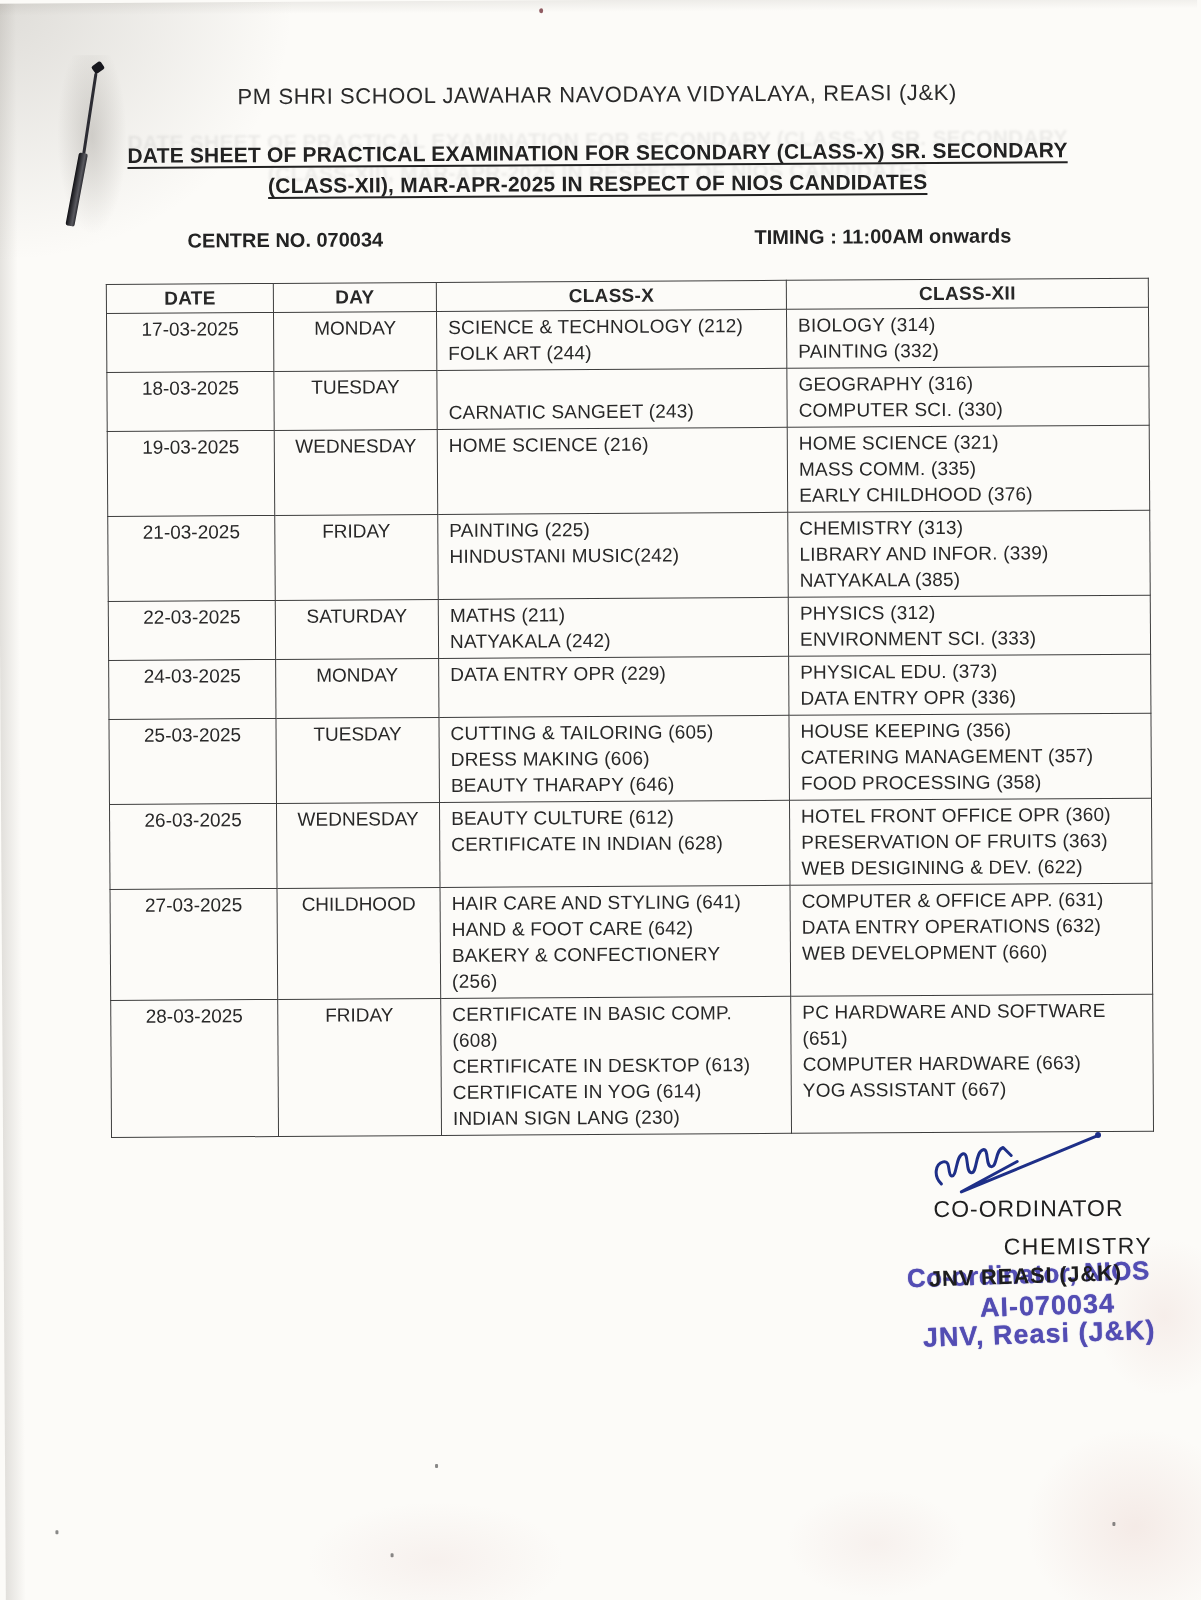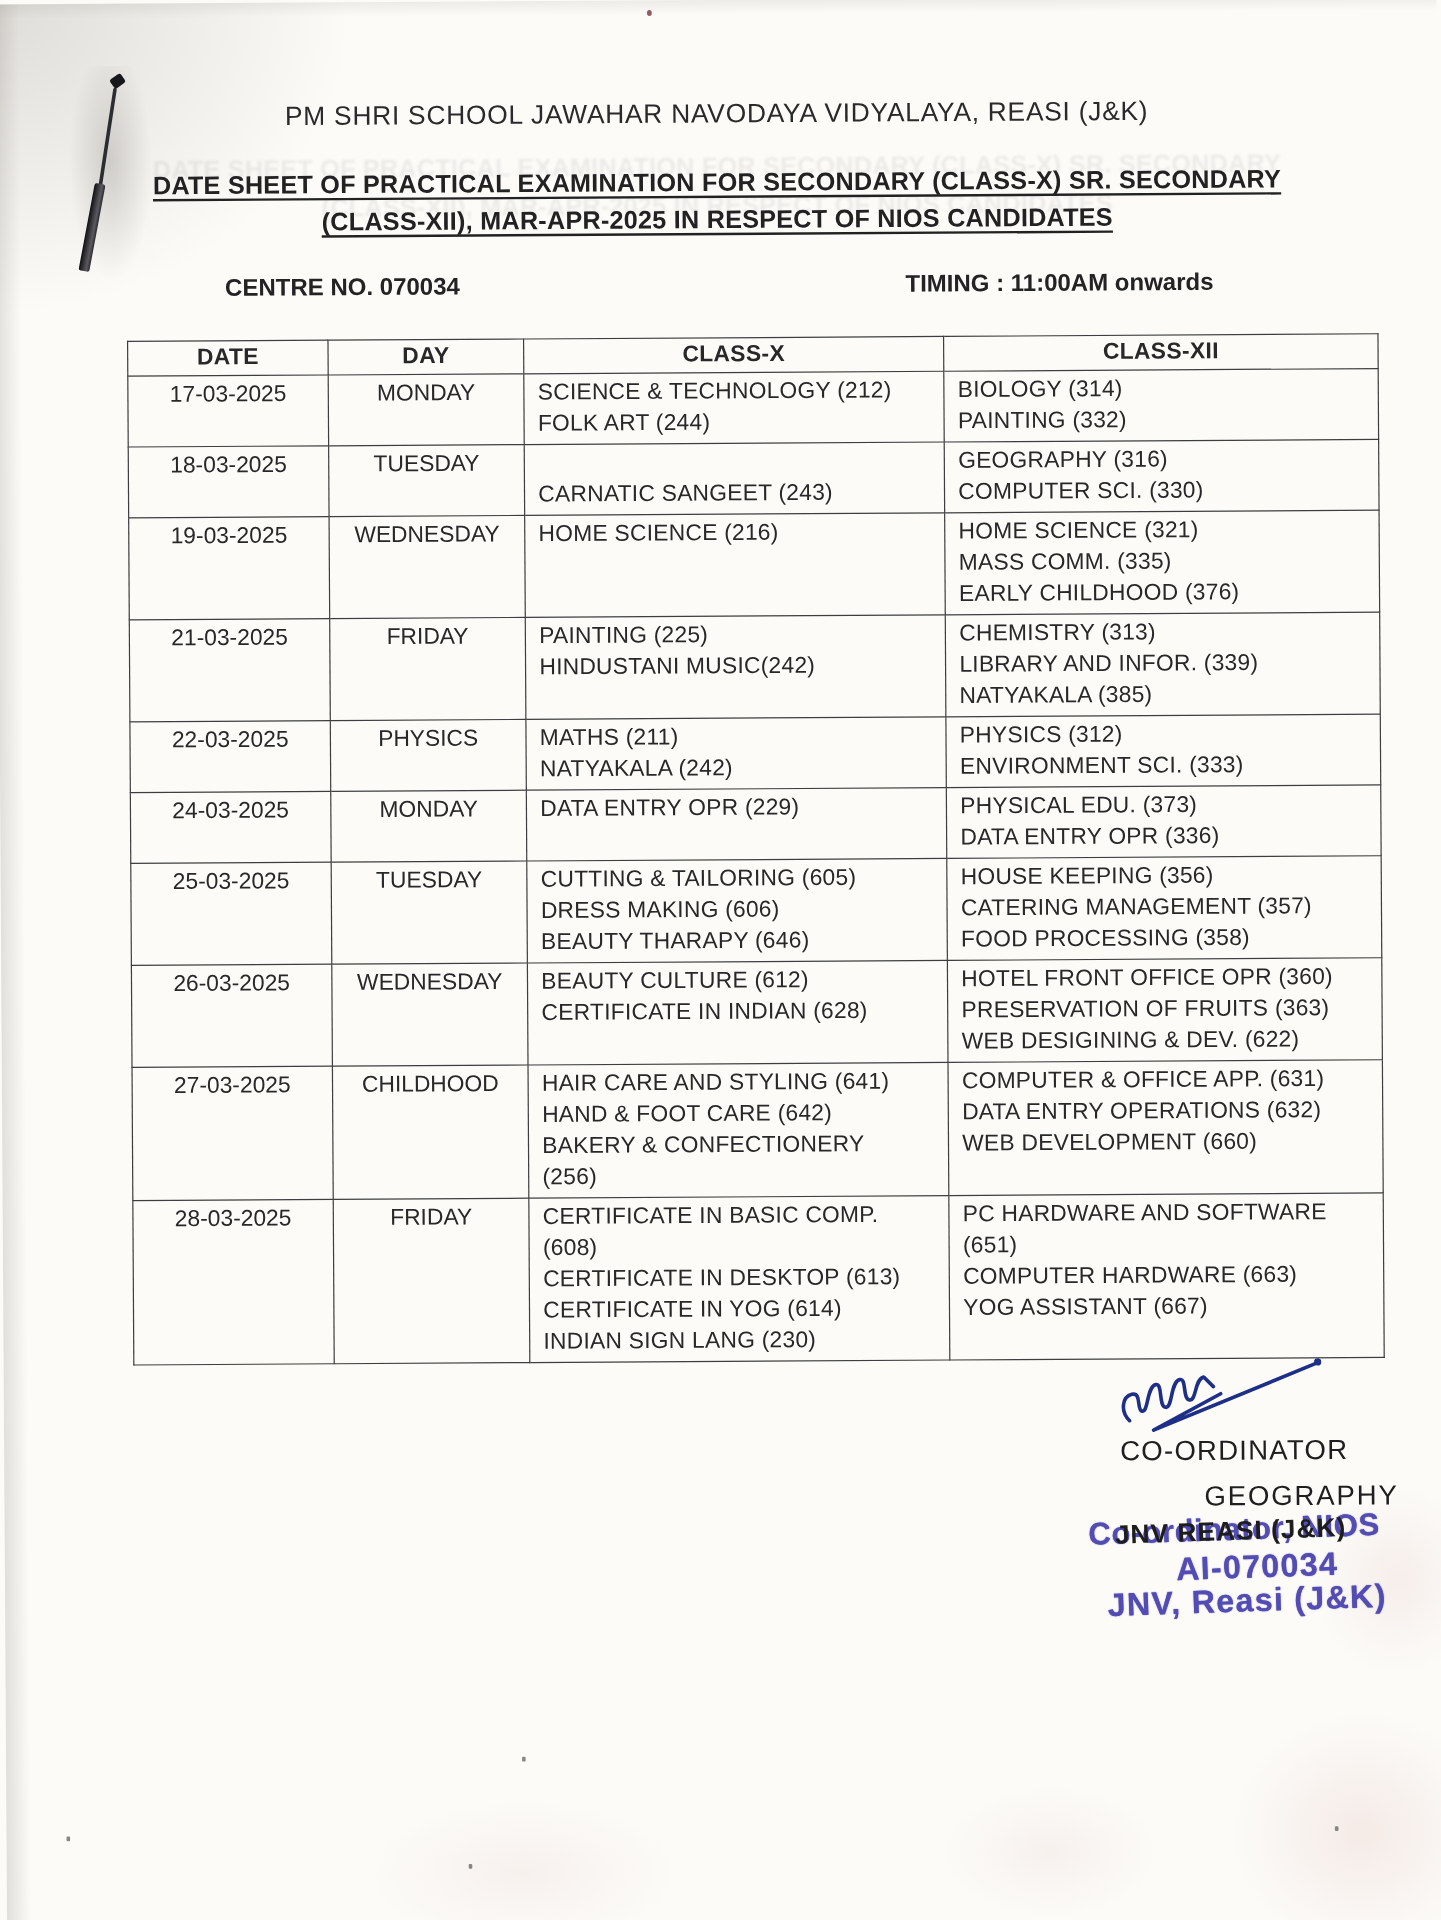--- a/index.html
+++ b/index.html
@@ -163,21 +163,21 @@
             <div class="line">HINDUSTANI MUSIC(242)</div>
           </td>
           <td class="c-subj">
             <div class="line">CHEMISTRY (313)</div>
             <div class="line">LIBRARY AND INFOR. (339)</div>
             <div class="line">NATYAKALA (385)</div>
           </td>
         </tr>
         <tr>
           <td class="c-date">22-03-2025</td>
-          <td class="c-day">PHYSICS</td>
+          <td class="c-day">SATURDAY</td>
           <td class="c-subj">
             <div class="line">MATHS (211)</div>
             <div class="line">NATYAKALA (242)</div>
           </td>
           <td class="c-subj">
             <div class="line">PHYSICS (312)</div>
             <div class="line">ENVIRONMENT SCI. (333)</div>
           </td>
         </tr>
         <tr>
@@ -251,21 +251,21 @@
           </td>
         </tr>
       </tbody>
   </table>
 
   <svg class="sig-svg" viewBox="0 0 200 85">
     <path id="sigPath" fill="none" stroke="#1e2f88" stroke-width="3" stroke-linecap="round" stroke-linejoin="round" d="M20,58 C12,50 14,38 22,36 C30,34 26,48 30,50 C36,52 34,30 42,28 C48,27 44,46 50,47 C56,48 54,26 62,24 C68,23 64,40 70,41 C76,42 74,24 82,22 L90,30 M96,36 L40,66 M40,66 L176,11"></path>
     <circle id="sigDot" cx="177" cy="10" r="3" fill="#1e2f88"></circle>
   </svg>
   <div class="coordinator">CO-ORDINATOR</div>
-  <div class="principal">GEOGRAPHY</div>
+  <div class="principal">CHEMISTRY</div>
 
   <div class="stamp" id="stamp" style="color: rgb(69, 63, 174);">
     <div class="stamp-line st1">Co-ordinator, NIOS</div>
     <div class="jnv-black">JNV REASI (J&amp;K)</div>
     <div class="stamp-line st2">AI-070034</div>
     <div class="stamp-line st3">JNV, Reasi (J&amp;K)</div>
   </div>
 
 </div>
 

